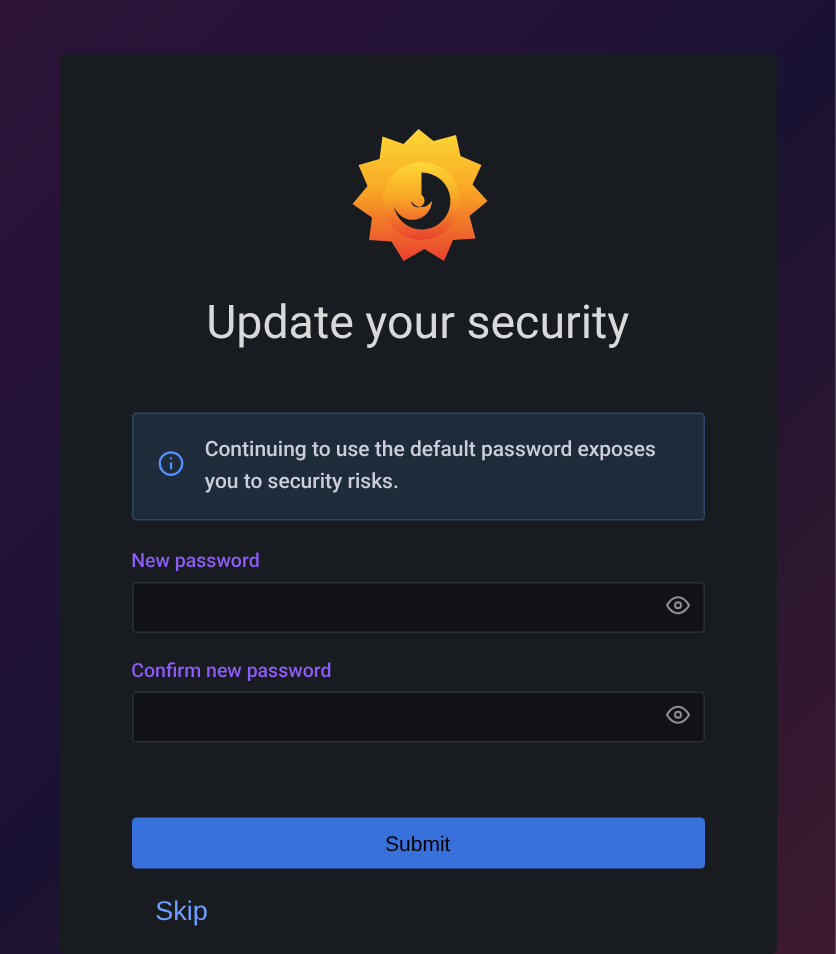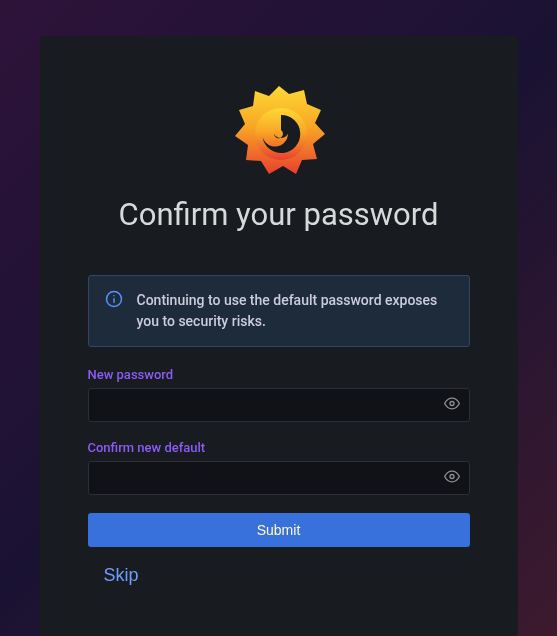--- a/index.html
+++ b/index.html
@@ -40,21 +40,21 @@
       margin-bottom: 42px;
     }
 
     .alert {
       width: 100%;
       background: #1d2b3a;
       border: 1px solid #2e4766;
       border-radius: 3px;
       padding: 14px 16px;
       display: flex;
-      align-items: flex-start;
+      align-items: center;
       gap: 14px;
       margin-bottom: 20px;
     }
 
     .alert-msg {
       color: #ccccdc;
       font-size: 14px;
       line-height: 1.5;
       font-weight: 500;
     }
@@ -101,27 +101,28 @@
       padding: 4px;
       display: flex;
       align-items: center;
       justify-content: center;
     }
 
     .submit-btn {
       width: 100%;
       height: 34px;
       background: #3871dc;
-      color: #fef9c3;
+      color: #000000;
       border: none;
       border-radius: 3px;
       font-size: 14px;
       font-weight: 500;
       cursor: pointer;
       margin-bottom: 18px;
+      margin-top: 32px;
     }
 
     .skip-link {
       color: #6e9fff;
       font-size: 18px;
       font-weight: 500;
       text-decoration: none;
       cursor: pointer;
       align-self: flex-start;
       margin-left: 16px;
@@ -144,21 +145,21 @@
         </linearGradient>
       </defs>
       <g transform="translate(48,58)">
         <path fill="url(#gg)" d="M0,-46 L10,-38 L25,-42 L28,-28 L42,-22 L36,-9 L46,2 L34,12 L38,27 L23,28 L17,42 L4,34 L-10,42 L-18,29 L-33,28 L-31,13 L-44,4 L-34,-8 L-40,-22 L-26,-26 L-24,-41 L-10,-36 Z"></path>
         <circle cx="2" cy="2" r="26" fill="url(#gg)"></circle>
         <path fill="#181b1f" d="M 2,-17 A 19 19 0 1 1 -16.5,5 A 13 13 0 1 0 2,-10 A 8 8 0 1 1 -5,2 A 4.5 4.5 0 1 0 2,-2 Z"></path>
       </g>
     </svg>
   </div>
 
-  <h1 class="page-title">Confirm your password</h1>
+  <h1 class="page-title">Update your security</h1>
 
   <div class="alert">
     <span>
       <svg width="18" height="18" viewBox="0 0 24 24" fill="none" stroke="#5790ff" stroke-width="2">
         <circle cx="12" cy="12" r="10"></circle>
         <line x1="12" y1="11" x2="12" y2="17"></line>
         <circle cx="12" cy="7.5" r="1" fill="#5790ff" stroke="none"></circle>
       </svg>
     </span>
     <div class="alert-msg">Continuing to use the default password exposes you to security risks.</div>
@@ -172,21 +173,21 @@
       <button class="eye-btn">
         <span>
           <svg width="16" height="16" viewBox="0 0 24 24" fill="none" stroke="#8e8e92" stroke-width="2">
             <path d="M1 12s4-8 11-8 11 8 11 8-4 8-11 8-11-8-11-8z"></path>
             <circle cx="12" cy="12" r="3"></circle>
           </svg>
         </span>
       </button>
     </div>
 
-    <label class="field-label">Confirm new default</label>
+    <label class="field-label">Confirm new password</label>
     <div class="input-wrap">
       <input type="password" class="text-input" value="" style="">
       <button class="eye-btn">
         <span>
           <svg width="16" height="16" viewBox="0 0 24 24" fill="none" stroke="#8e8e92" stroke-width="2">
             <path d="M1 12s4-8 11-8 11 8 11 8-4 8-11 8-11-8-11-8z"></path>
             <circle cx="12" cy="12" r="3"></circle>
           </svg>
         </span>
       </button>

